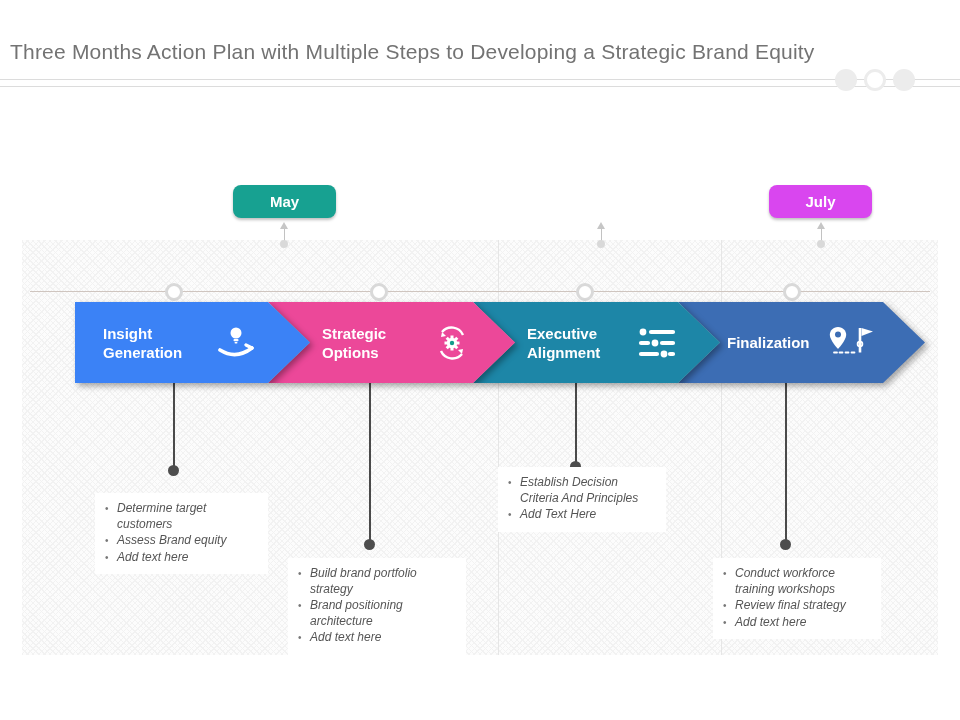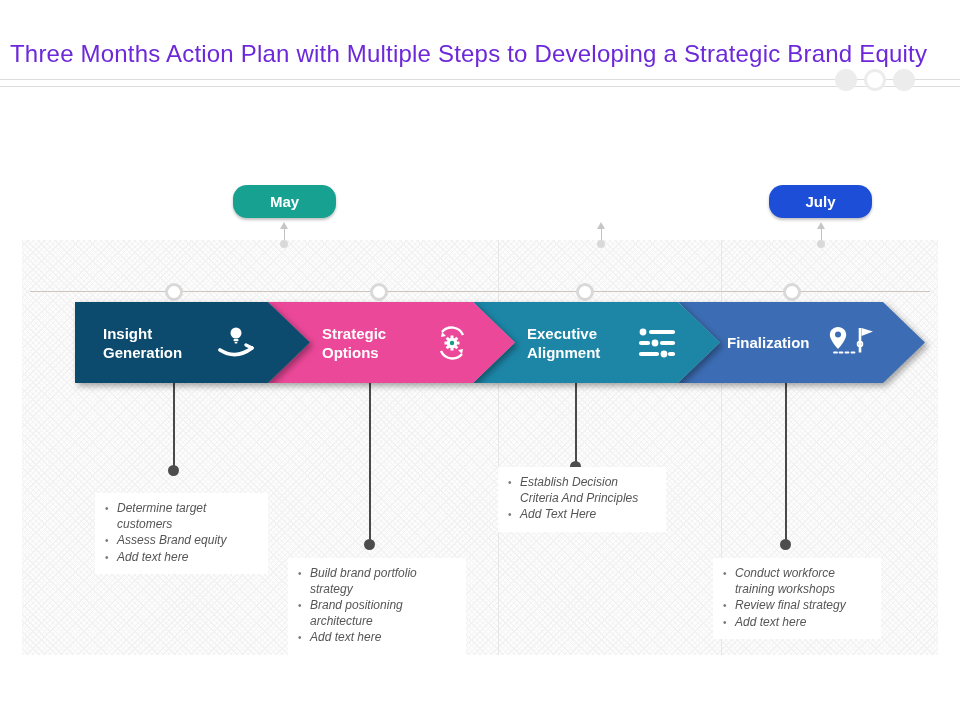--- a/index.html
+++ b/index.html
@@ -1,32 +1,32 @@
 <!DOCTYPE html>
 <html><head>
 <meta charset="utf-8">
 <style>
   html,body{margin:0;padding:0;background:#fff;}
   .stage{position:relative;width:960px;height:720px;background:#ffffff;overflow:hidden;
          font-family:"Liberation Sans","DejaVu Sans",sans-serif;}
-  .title{position:absolute;left:10px;top:40px;font-size:24px;color:#6d28d9;letter-spacing:.2px;}
+  .title{position:absolute;left:10px;top:40px;font-size:21px;color:#737373;letter-spacing:.2px;}
   .rule{position:absolute;left:0;width:960px;height:1px;background:#dcdcdc;}
   .rule.r1{top:79px;} .rule.r2{top:86px;}
   .deco-dot{position:absolute;border-radius:50%;}
   .deco-dot.filled{width:22px;height:22px;background:#ececec;}
   .deco-dot.ring{width:16px;height:16px;background:#fff;border:3px solid #ececec;}
 
   
   .panel{position:absolute;left:22px;top:240px;width:916px;height:415px;background-color:#fcfcfc;
          background-image:repeating-linear-gradient(45deg,#f2f2f2 0 1px,transparent 1px 4px),
                           repeating-linear-gradient(-45deg,#f2f2f2 0 1px,transparent 1px 4px);}
   .panel-divider{position:absolute;top:240px;height:415px;width:1px;background:#e6e6e6;}
 
   
-  .pill{position:absolute;top:185px;width:103px;height:33px;border-radius:14px;display:flex;
+  .pill{position:absolute;top:185px;width:103px;height:33px;border-radius:8px;display:flex;
         align-items:center;justify-content:center;color:#fff;font-size:15px;font-weight:bold;
         box-shadow:0 2px 3px rgba(0,0,0,.25);}
   .pill-pointer{position:absolute;width:1px;background:#c2c2c2;top:229px;height:13px;}
   .pill-arrowhead{position:absolute;top:222px;width:0;height:0;border-left:4px solid transparent;
         border-right:4px solid transparent;border-bottom:7px solid #c6c6c6;}
   .pill-basedot{position:absolute;top:240px;width:8px;height:8px;border-radius:50%;background:#d9d9d9;}
 
   
   .tline{position:absolute;left:30px;top:291px;width:900px;height:1px;background:#cfc5bf;}
   .tnode{position:absolute;top:283px;width:12px;height:12px;border-radius:50%;background:#fff;
@@ -62,42 +62,42 @@
   <div class="deco-dot ring" style="left:864px;top:69px;"></div>
   <div class="deco-dot filled" style="left:893px;top:69px;"></div>
 
   <div class="panel"></div>
   <div class="panel-divider" style="left:498px;"></div>
   <div class="panel-divider" style="left:721px;"></div>
 
   <div class="pill" style="left: 233px; background-color: rgb(23, 161, 145);">
     <span>May</span>
   </div>
-  <div class="pill" style="left: 769px; background-color: #1d4ed8;">
+  <div class="pill" style="left: 769px; background-color: #d946ef;">
     <span>July</span>
   </div>
 
   <div class="pill-arrowhead" style="left:280px;"></div>
   <div class="pill-pointer" style="left:284px;"></div>
   <div class="pill-basedot" style="left:280px;"></div>
   <div class="pill-arrowhead" style="left:597px;"></div>
   <div class="pill-pointer" style="left:601px;"></div>
   <div class="pill-basedot" style="left:597px;"></div>
   <div class="pill-arrowhead" style="left:817px;"></div>
   <div class="pill-pointer" style="left:821px;"></div>
   <div class="pill-basedot" style="left:817px;"></div>
 
   <div class="tline"></div>
   <div class="tnode" style="left:165px;"></div>
   <div class="tnode" style="left:370px;"></div>
   <div class="tnode" style="left:576px;"></div>
   <div class="tnode" style="left:783px;"></div>
 
   <div class="chev-wrap" style="left:75px;width:235px;z-index:40;">
-    <div class="chev first" style="background-color: #0c4a6e; align-items: center;">
+    <div class="chev first" style="background-color: #3b82f6; align-items: center;">
       <div class="chev-label" style="margin-left:28px;">Insight Generation</div>
       <span class="icon">
         <svg width="46" height="36" viewBox="0 0 46 36">
           <circle cx="23" cy="8" r="5.5" fill="#fff"></circle>
           <rect x="20.5" y="14" width="5" height="2.2" rx="1" fill="#fff"></rect>
           <rect x="21.5" y="17" width="3" height="1.6" rx="0.8" fill="#fff"></rect>
           <path d="M7 25 Q23 35 39 23" stroke="#fff" stroke-width="3.6" fill="none" stroke-linecap="round"></path>
           <path d="M39 23 L33 20" stroke="#fff" stroke-width="3.2" fill="none" stroke-linecap="round"></path>
         </svg>
       </span>

